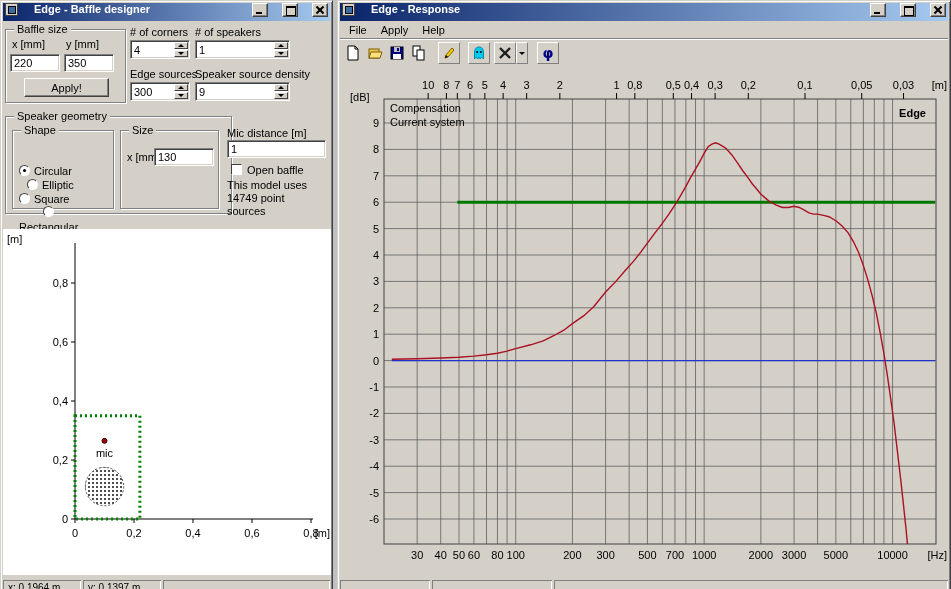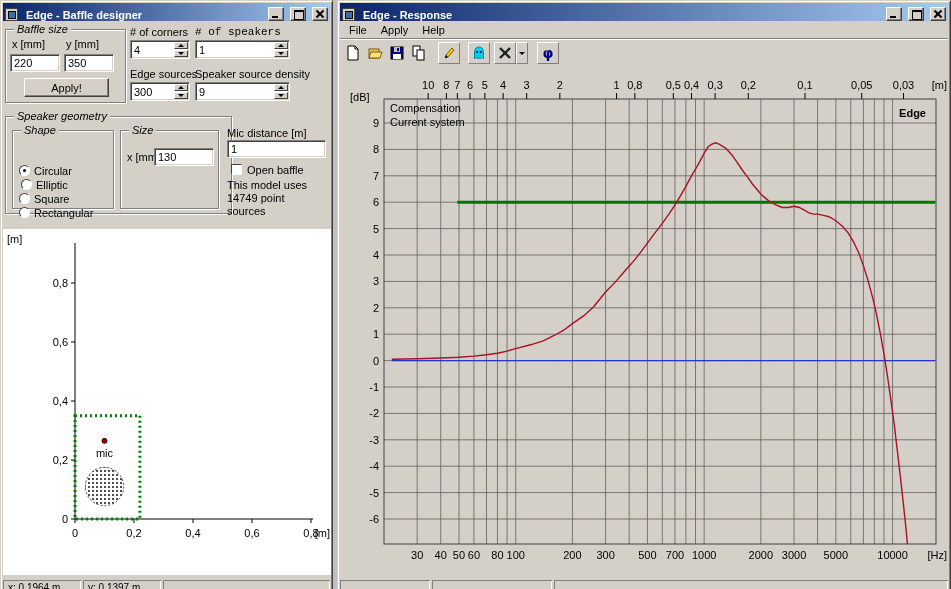--- a/index.html
+++ b/index.html
@@ -4,34 +4,34 @@
 <style>
   * { margin:0; padding:0; box-sizing:border-box; }
   html,body { width:951px; height:589px; overflow:hidden; }
   body { position:relative; background:#c0c0c0; font-family:"Liberation Sans",sans-serif; font-size:11px; color:#000; }
 
   .win { position:absolute; background:#d4d0c8; border:1px solid; border-color:#d4d0c8 #404040 #404040 #d4d0c8;
          box-shadow: inset 1px 1px 0 #ffffff, inset -1px -1px 0 #808080; overflow:hidden; }
 
   .titlebar { position:absolute; left:2px; top:2px; right:2px; height:18px;
               background:linear-gradient(to right,#0a246a,#a6caf0);
-              display:flex; align-items:flex-end; padding:0 2px; gap:6px; }
+              display:flex; align-items:flex-start; padding:0 2px; gap:14px; }
   .titlebar .title { color:#fff; font-weight:bold; font-size:11px; flex:1; white-space:nowrap; overflow:hidden; padding-left:2px; }
   .app-icon { width:13px; height:13px; flex:0 0 13px; background:#d4d0c8; border:1px solid #404040; position:relative; }
   .app-icon::after { content:""; position:absolute; left:2px; top:2px; width:6px; height:6px; background:#3a6ea5; border:1px solid #000; }
   .cap-btn { width:16px; height:14px; flex:0 0 16px; background:#d4d0c8; border:1px solid; border-color:#ffffff #404040 #404040 #ffffff;
              box-shadow: inset -1px -1px 0 #808080; position:relative; }
   .cap-btn.min::after { content:""; position:absolute; left:3px; bottom:2px; width:6px; height:2px; background:#000; }
   .cap-btn.max::after { content:""; position:absolute; left:3px; top:2px; width:8px; height:7px; border:1px solid #000; border-top:2px solid #000; }
   .cap-btn.close::before, .cap-btn.close::after { content:""; position:absolute; left:2px; top:5px; width:10px; height:2px; background:#000; }
   .cap-btn.close::before { transform:rotate(45deg); }
   .cap-btn.close::after  { transform:rotate(-45deg); }
 
   .group { position:absolute; border:1px solid #808080; box-shadow: 1px 1px 0 #ffffff, inset 1px 1px 0 #ffffff; }
-  .group > .legend { position:absolute; top:-7px; left:8px; background:#d4d0c8; padding:0 3px; white-space:nowrap;font-style:italic; }
+  .group > .legend { position:absolute; top:-7px; left:8px; background:#d4d0c8; padding:0 3px; white-space:nowrap; }
 
   .lbl { position:absolute; white-space:nowrap; }
 
   .textbox { position:absolute; background:#fff; border:1px solid; border-color:#808080 #ffffff #ffffff #808080;
              box-shadow: inset 1px 1px 0 #404040, inset -1px -1px 0 #d4d0c8;
              font:11px "Liberation Sans",sans-serif; padding:0 3px; color:#000; outline:none; }
 
   .spin { position:absolute; }
   .spin-input { left:0; top:0; width:100%; height:100%; padding-right:17px; }
   .spin-btns { position:absolute; right:2px; top:2px; bottom:2px; width:14px; display:flex; flex-direction:column; gap:1px; }
@@ -96,21 +96,21 @@
     <div class="spin-btns">
       <div class="sbtn">
           <span class="arr-up"></span>
         </div>
       <div class="sbtn">
           <span class="arr-dn"></span>
         </div>
     </div>
   </div>
 
-  <div class="lbl" style="left:194px;top:25px;font-family:Liberation Mono, monospace;"># of speakers</div>
+  <div class="lbl" style="left:194px;top:25px;"># of speakers</div>
   <div class="spin" style="left:194px;top:39px;width:95px;height:19px;">
     <input class="textbox spin-input" value="1" style="">
     <div class="spin-btns">
       <div class="sbtn">
           <span class="arr-up"></span>
         </div>
       <div class="sbtn">
           <span class="arr-dn"></span>
         </div>
     </div>
@@ -144,29 +144,29 @@
 
   <div class="group" style="left:4px;top:115px;width:227px;height:98px;">
     <div class="legend">Speaker geometry</div>
 
     <div class="group" style="left:6px;top:13px;width:102px;height:79px;">
       <div class="legend">Shape</div>
       <div class="radio-row" style="left:6px;top:9px;">
         <span class="radio checked"></span>
         <span>Circular</span>
       </div>
-      <div class="radio-row" style="left:8px;top:23px;">
+      <div class="radio-row" style="left:14px;top:23px;">
         <span class="radio"></span>
         <span>Elliptic</span>
       </div>
       <div class="radio-row" style="left:6px;top:37px;">
         <span class="radio"></span>
         <span>Square</span>
       </div>
-      <div class="radio-row" style="left:6px;top:51px;">
+      <div class="radio-row" style="left:6px;top:51px;flex-direction:column;">
         <span class="radio"></span>
         <span>Rectangular</span>
       </div>
     </div>
 
     <div class="group" style="left:114px;top:13px;width:99px;height:79px;">
       <div class="legend">Size</div>
       <div class="lbl" style="left:6px;top:20px;">x [mm]</div>
       <input class="textbox" style="left: 33px; top: 17px; width: 60px; height: 18px;" value="130">
     </div>

